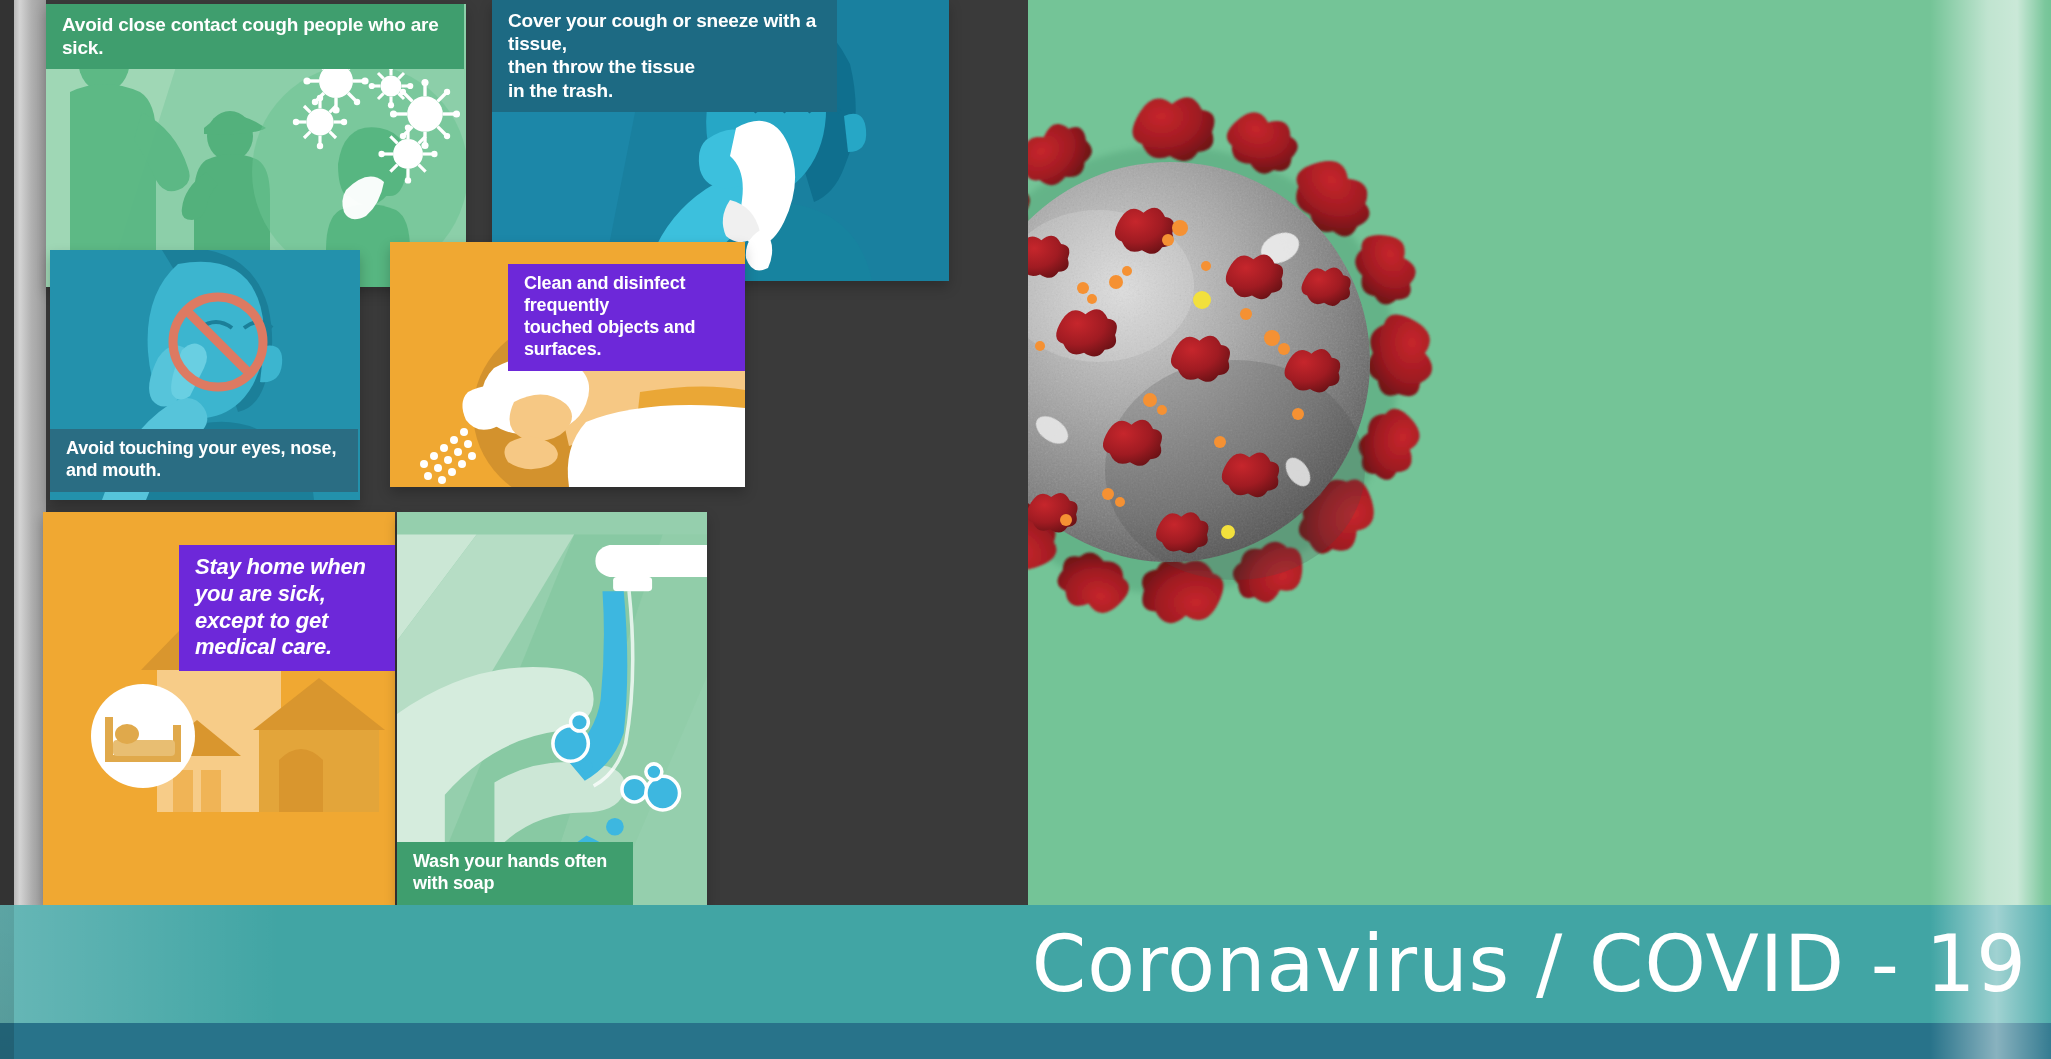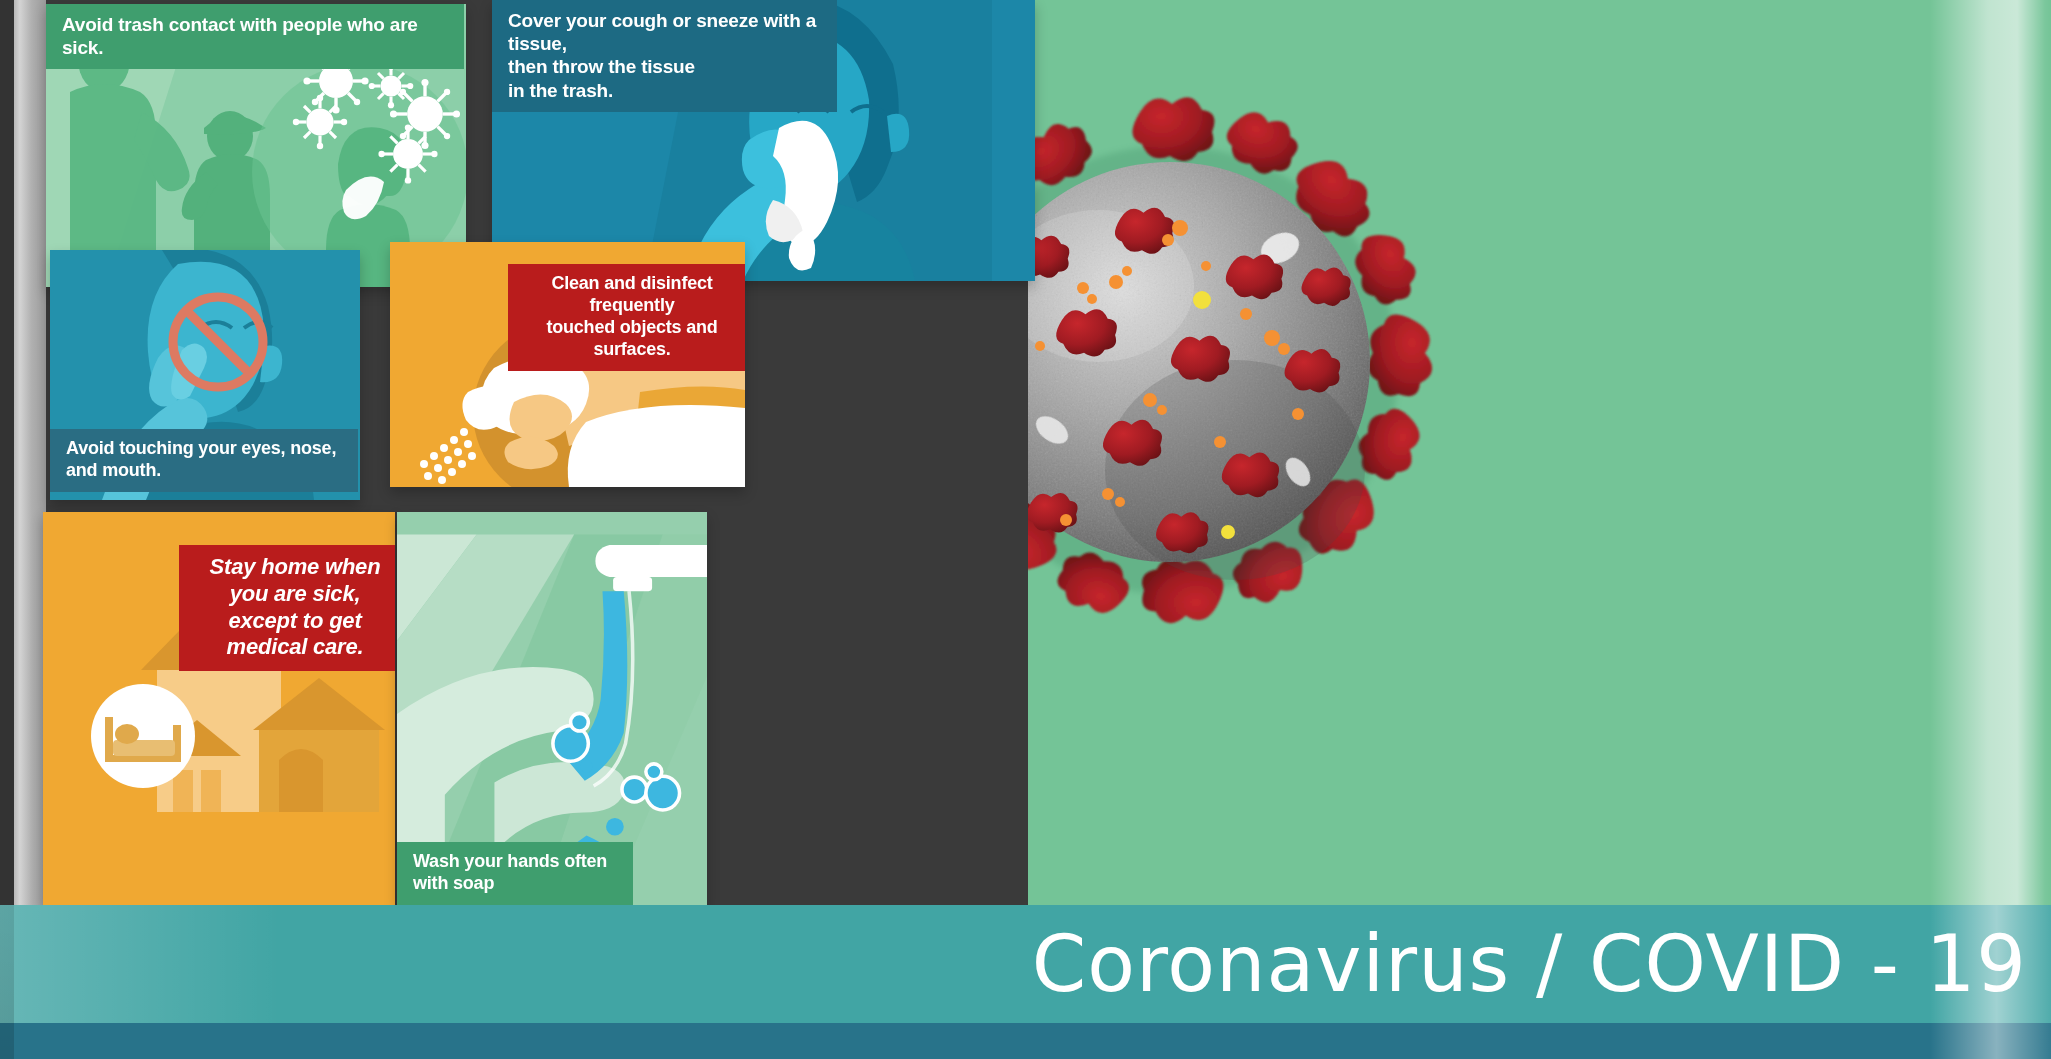--- a/index.html
+++ b/index.html
@@ -72,21 +72,21 @@
     font-weight: bold;
     line-height: 1.22;
     padding: 9px 16px 10px 16px;
     letter-spacing: -0.2px;
     z-index: 6;
     white-space: pre-line;
   }
   .cap-green  { background: #3f9e6e; }
   .cap-blue   { background: #1d6a83; }
   .cap-bluedk { background: #2a6d83; }
-  .cap-orange { background: #b91c1c; text-align: center; }
+  .cap-orange { background: #6d28d9; }
 
   
   .art { position: absolute; left: 0; top: 0; width: 100%; height: 100%; display:block; }
 
   
   #virus-wrap {
     position: absolute;
     left: 880px; top: 70px;
     width: 580px; height: 580px;
   }
@@ -436,24 +436,24 @@
               <line x1="-12" y1="12" x2="-20" y2="20"></line>
                 <line x1="12" y1="-12" x2="20" y2="-20"></line>
             </g>
             <circle cx="0" cy="-30" r="3.6"></circle>
               <circle cx="0" cy="30" r="3.6"></circle>
             <circle cx="-30" cy="0" r="3.6"></circle>
               <circle cx="30" cy="0" r="3.6"></circle>
           </g>
         </g>
       </svg>
-      <div class="cap cap-green" style="left:0; top:0; width:418px; font-size:19px;">Avoid trash contact with people who are sick.</div>
+      <div class="cap cap-green" style="left:0; top:0; width:418px; font-size:19px;">Avoid close contact cough people who are sick.</div>
     </div>
 
-    <div class="panel p-blue" style="left:492px; top:0px; width:543px; height:281px;">
+    <div class="panel p-blue" style="left:492px; top:0px; width:457px; height:281px;">
       <svg class="art" viewBox="0 0 457 281">
         <rect width="457" height="281" fill="#1c87a8"></rect>
         <polygon points="165,0 457,0 457,281 110,281" fill="#19809f"></polygon>
 
         <path d="M238,4 q78,-22 120,60 q14,58 -6,104 q-10,26 -30,34 l-20,-66 l-52,-70 z" fill="#0f6f8e"></path>
 
         <path d="M250,34 q72,-8 84,66 q2,44 -20,72 q-20,26 -52,22 q-34,-6 -46,-50 q-10,-60 34,-110z" fill="#26a7c6"></path>
 
         <path d="M262,112 q16,-12 32,0" stroke="#0f6f8e" stroke-width="4" fill="none"></path>
         <path d="M316,112 q16,-12 32,0" stroke="#0f6f8e" stroke-width="4" fill="none"></path>

